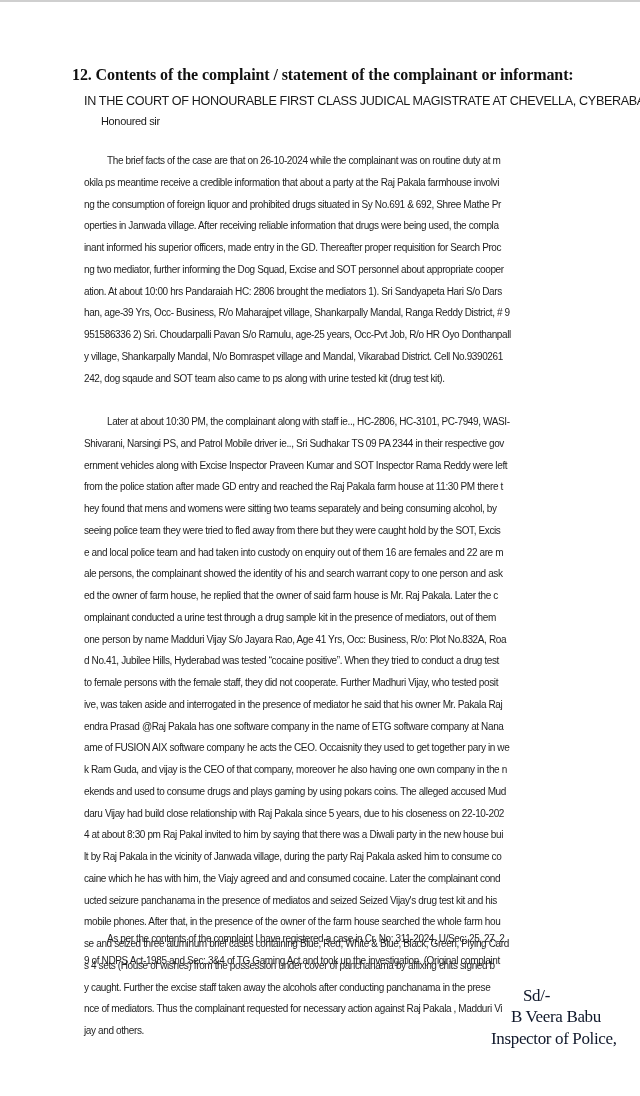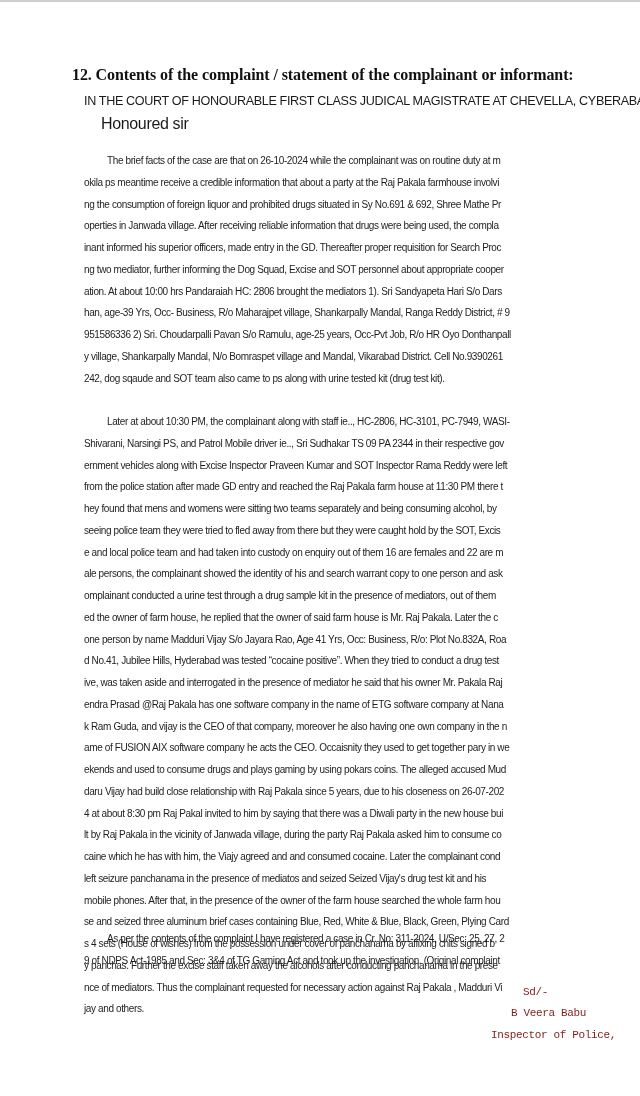--- a/index.html
+++ b/index.html
@@ -39,21 +39,21 @@
       font-size: 12.6px;
       letter-spacing: -0.35px;
       white-space: nowrap;
       color: #1a1a1a;
     }
     .salutation {
       position: absolute;
       left: 101px;
       top: 115px;
       font-family: "Liberation Sans", sans-serif;
-      font-size: 16px;
+      font-size: 11px;
       letter-spacing: -0.35px;
       white-space: nowrap;
       color: #1a1a1a;
     }
     .body-block {
       position: absolute;
       left: 84px;
       width: 540px;
       font-family: "Liberation Sans", sans-serif;
       font-size: 10px;
@@ -63,25 +63,25 @@
     .line {
       height: 21.75px;
       line-height: 21.75px;
       white-space: nowrap;
     }
     .indent {
       padding-left: 23px;
     }
     .signature {
       position: absolute;
-      font-family: Liberation Mono, monospace;
-      font-size: 11px;
+      font-family: Liberation Serif, serif;
+      font-size: 17px;
       letter-spacing: -0.35px;
       white-space: nowrap;
-      color: #7f1d1d;
+      color: #0f172a;
     }
   </style>
 </head>
 <body>
 
 <div class="top-rule"></div>
 
 <div class="heading">12. Contents of the complaint / statement of the complainant or informant:</div>
 
 <div class="court-line">IN THE COURT OF HONOURABLE FIRST CLASS JUDICAL  MAGISTRATE AT CHEVELLA, CYBERABAD</div>
@@ -104,38 +104,39 @@
 
 <div class="body-block" style="top:411px;">
   <div class="line indent">Later at about 10:30 PM, the complainant along with staff ie.., HC-2806, HC-3101, PC-7949, WASI-</div>
   <div class="line">Shivarani, Narsingi PS, and Patrol Mobile driver ie.., Sri Sudhakar TS 09 PA 2344  in their respective gov</div>
   <div class="line">ernment vehicles along with Excise Inspector Praveen Kumar and SOT Inspector Rama Reddy were left</div>
   <div class="line">from the police station after made GD entry and reached the Raj Pakala farm house at 11:30 PM there t</div>
   <div class="line">hey found that mens and womens were sitting two teams separately and being consuming alcohol, by</div>
   <div class="line">seeing police team they were tried to fled away from there but they were caught hold by the SOT, Excis</div>
   <div class="line">e and local police team and had taken into custody on enquiry out of them 16 are females and 22 are m</div>
   <div class="line">ale persons, the complainant showed the identity of his and search warrant copy to one person and ask</div>
+  <div class="line">ed the owner of farm house, he replied that the owner of said farm house is  Mr. Raj Pakala. Later the c</div>
   <div class="line">omplainant conducted a urine test through a drug sample kit in the presence of mediators, out of them</div>
-  <div class="line">ed the owner of farm house, he replied that the owner of said farm house is  Mr. Raj Pakala. Later the c</div>
   <div class="line">one person by name Madduri Vijay S/o Jayara Rao, Age 41 Yrs, Occ: Business, R/o: Plot No.832A, Roa</div>
   <div class="line">d No.41, Jubilee Hills, Hyderabad was tested “cocaine positive”. When they tried to conduct a drug test</div>
+  <div class="line">to female persons with the female staff, they did not cooperate. Further Madhuri Vijay, who tested posit</div>
   <div class="line">ive, was taken aside and interrogated in the presence of mediator he said that his owner Mr. Pakala Raj</div>
   <div class="line">endra Prasad @Raj Pakala has one software company in the name of ETG software company at Nana</div>
+  <div class="line">ame of FUSION AIX software company he acts the CEO. Occaisnity they used to get together pary in we</div>
   <div class="line">k Ram Guda, and vijay is the CEO of that company, moreover he also having one own company in the n</div>
-  <div class="line">ame of FUSION AIX software company he acts the CEO. Occaisnity they used to get together pary in we</div>
   <div class="line">ekends and used to consume drugs and plays gaming by using pokars coins. The alleged accused Mud</div>
-  <div class="line">daru Vijay had build close relationship with Raj Pakala since 5 years, due to his closeness on 26-07-202</div>
+  <div class="line">daru Vijay had build close relationship with Raj Pakala since 5 years, due to his closeness on 22-10-202</div>
   <div class="line">4 at about 8:30 pm Raj Pakal invited to him by saying that there was a Diwali party in the new house bui</div>
   <div class="line">lt by Raj Pakala in the vicinity of Janwada village, during the party Raj Pakala asked him to consume co</div>
   <div class="line">caine which he has with him, the Viajy agreed and and consumed cocaine. Later the complainant cond</div>
-  <div class="line">left seizure panchanama in the presence of mediatos and seized Seized Vijay's drug test kit and his</div>
+  <div class="line">ucted seizure panchanama in the presence of mediatos and seized Seized Vijay's drug test kit and his</div>
   <div class="line">mobile phones. After that, in the presence of the owner of the farm house searched the whole farm hou</div>
   <div class="line">se and seized three aluminum brief cases containing Blue, Red, White &amp; Blue, Black, Green, Plying Card</div>
   <div class="line">s 4 sets (House of wishes) from the possession under cover of panchanama by affixing chits signed b</div>
-  <div class="line">y panchas. Further the excise staff taken away the alcohols after conducting panchanama in the prese</div>
+  <div class="line">y caught. Further the excise staff taken away the alcohols after conducting panchanama in the prese</div>
   <div class="line">nce of mediators. Thus the complainant requested for necessary action against Raj Pakala , Madduri Vi</div>
   <div class="line">jay and others.</div>
 </div>
 
 <div class="body-block" style="top:928px;">
   <div class="line indent">As per the contents of the complaint I have registered a case in Cr. No: 311-2024, U/Sec: 25, 27, 2</div>
   <div class="line">9 of NDPS Act-1985 and Sec: 3&amp;4 of TG Gaming Act and  took up the investigation. (Original complaint</div>
 </div>
 
 <div class="signature" style="left:523px; top:986px;">Sd/-</div>

